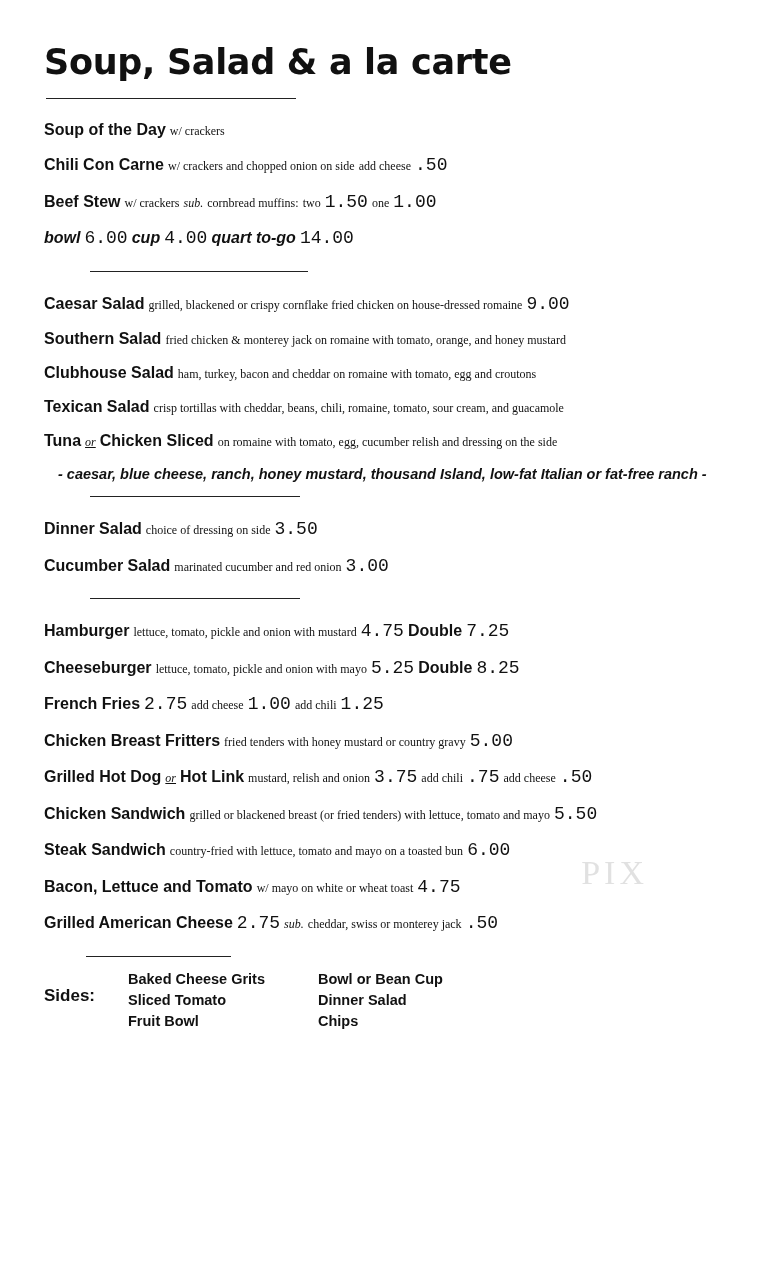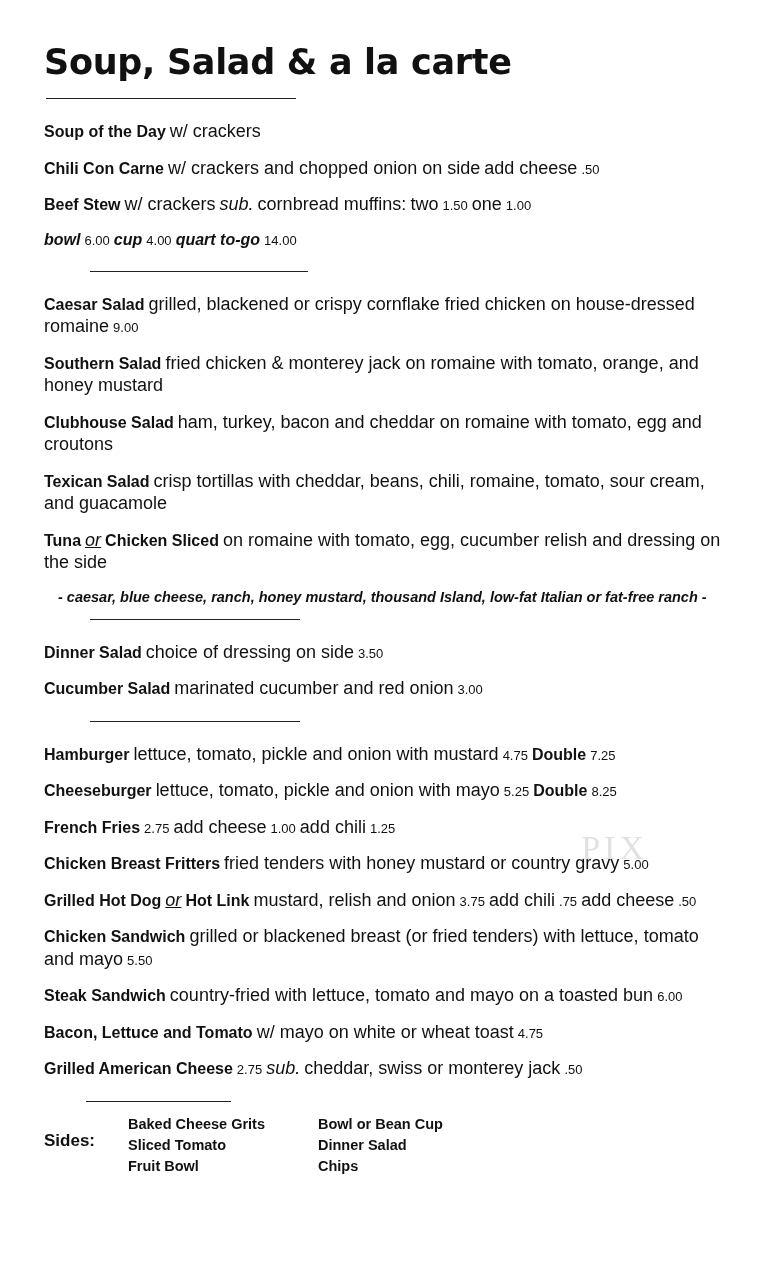--- a/index.html
+++ b/index.html
@@ -46,24 +46,26 @@
     margin: 0 0 0 0;
     padding: 7px 0 7px 0;
     font-size: 14.5px;
     line-height: 1.25;
   }
   .nm {
     font-weight: bold;
     font-size: 16px;
   }
   .desc {
+    font-size: 12px;
+    font-family: Liberation Serif, serif;
+  }
+  .price {
     font-size: 18px;
-  }
-  .price {
-    font-size: 13px;
+    font-family: Liberation Mono, monospace;
   }
   .it { font-style: italic; }
   .u { text-decoration: underline; }
   .bigbold { font-weight: bold; font-size: 16px; }
 
   .dressings {
     font-weight: bold;
     font-style: italic;
     font-size: 14.5px;
     padding: 8px 0 0 14px;
@@ -87,21 +89,21 @@
     line-height: 1.45;
   }
   .sides-col-1 { flex: 0 0 205px; }
   .sides-col-2 { flex: 0 0 190px; }
   .sides-col-3 { flex: 0 0 auto; }
   .sides-col div { white-space: nowrap; }
 
   .watermark {
     position: absolute;
     right: 120px;
-    bottom: 83px;
+    bottom: 58px;
     font-family: "Liberation Serif", serif;
     font-size: 34px;
     color: rgba(120,120,120,0.22);
     letter-spacing: 4px;
     pointer-events: none;
     user-select: none;
   }
 </style>
 </head>
 <body>

